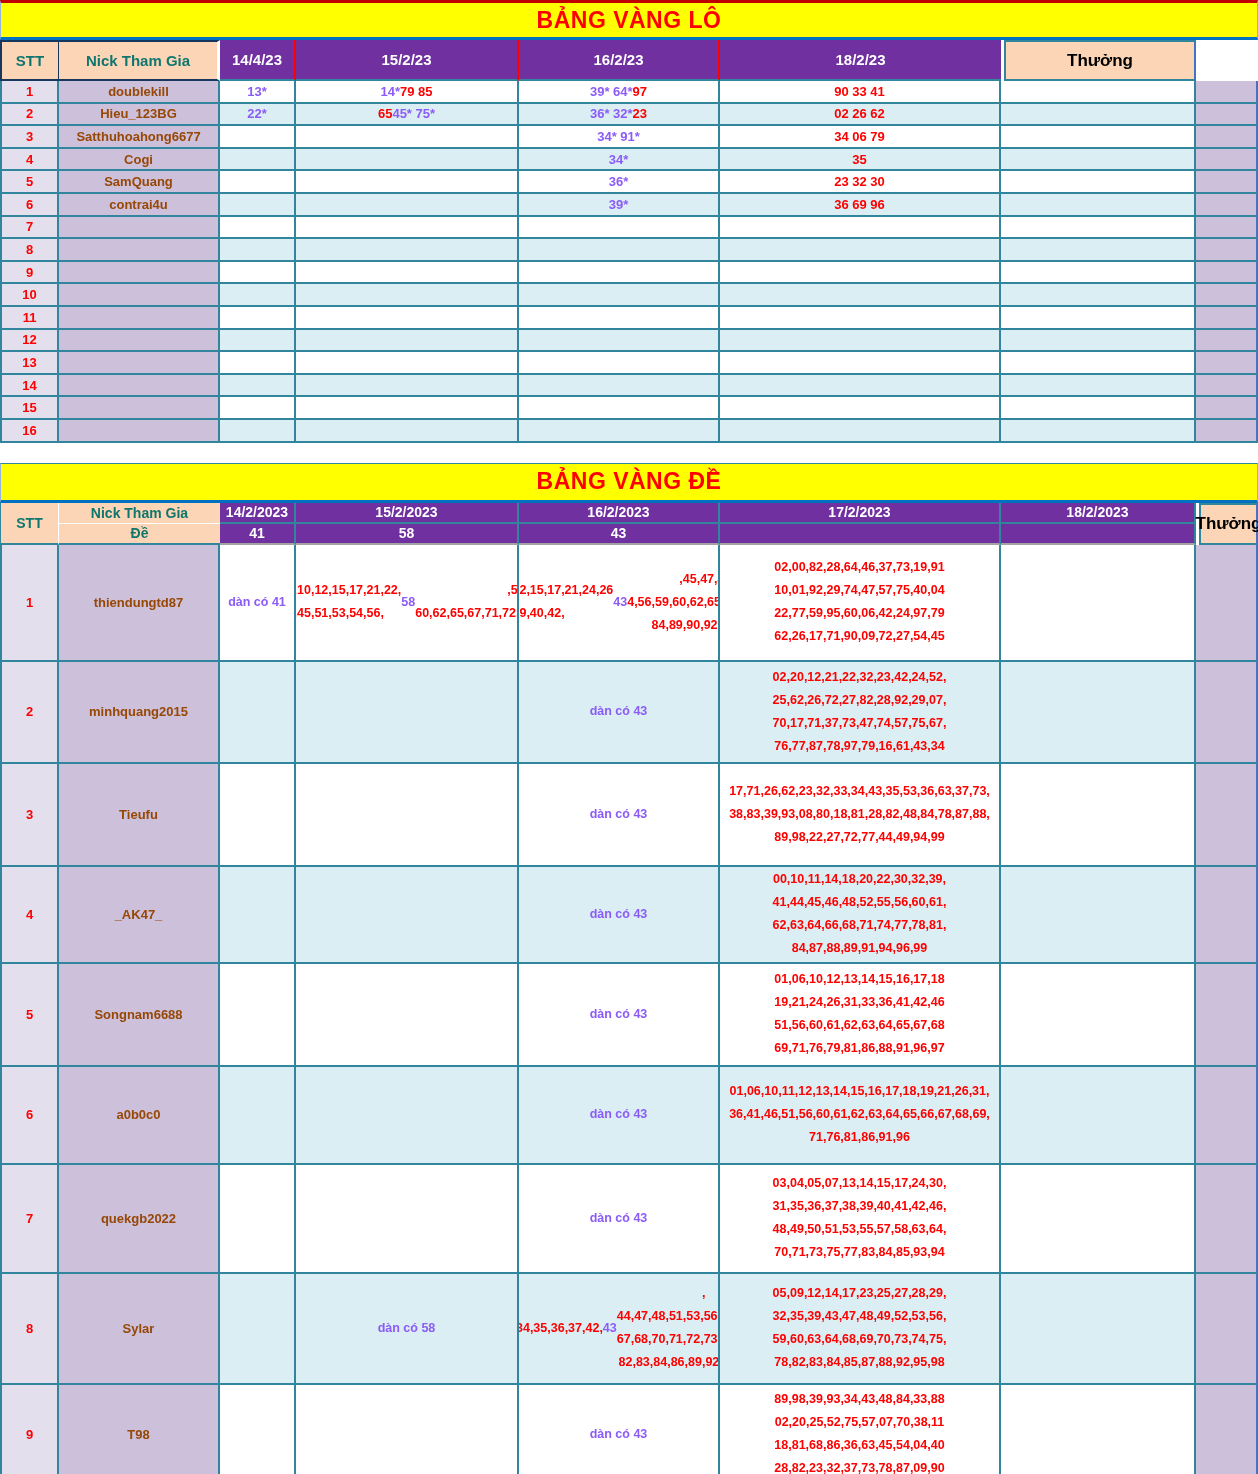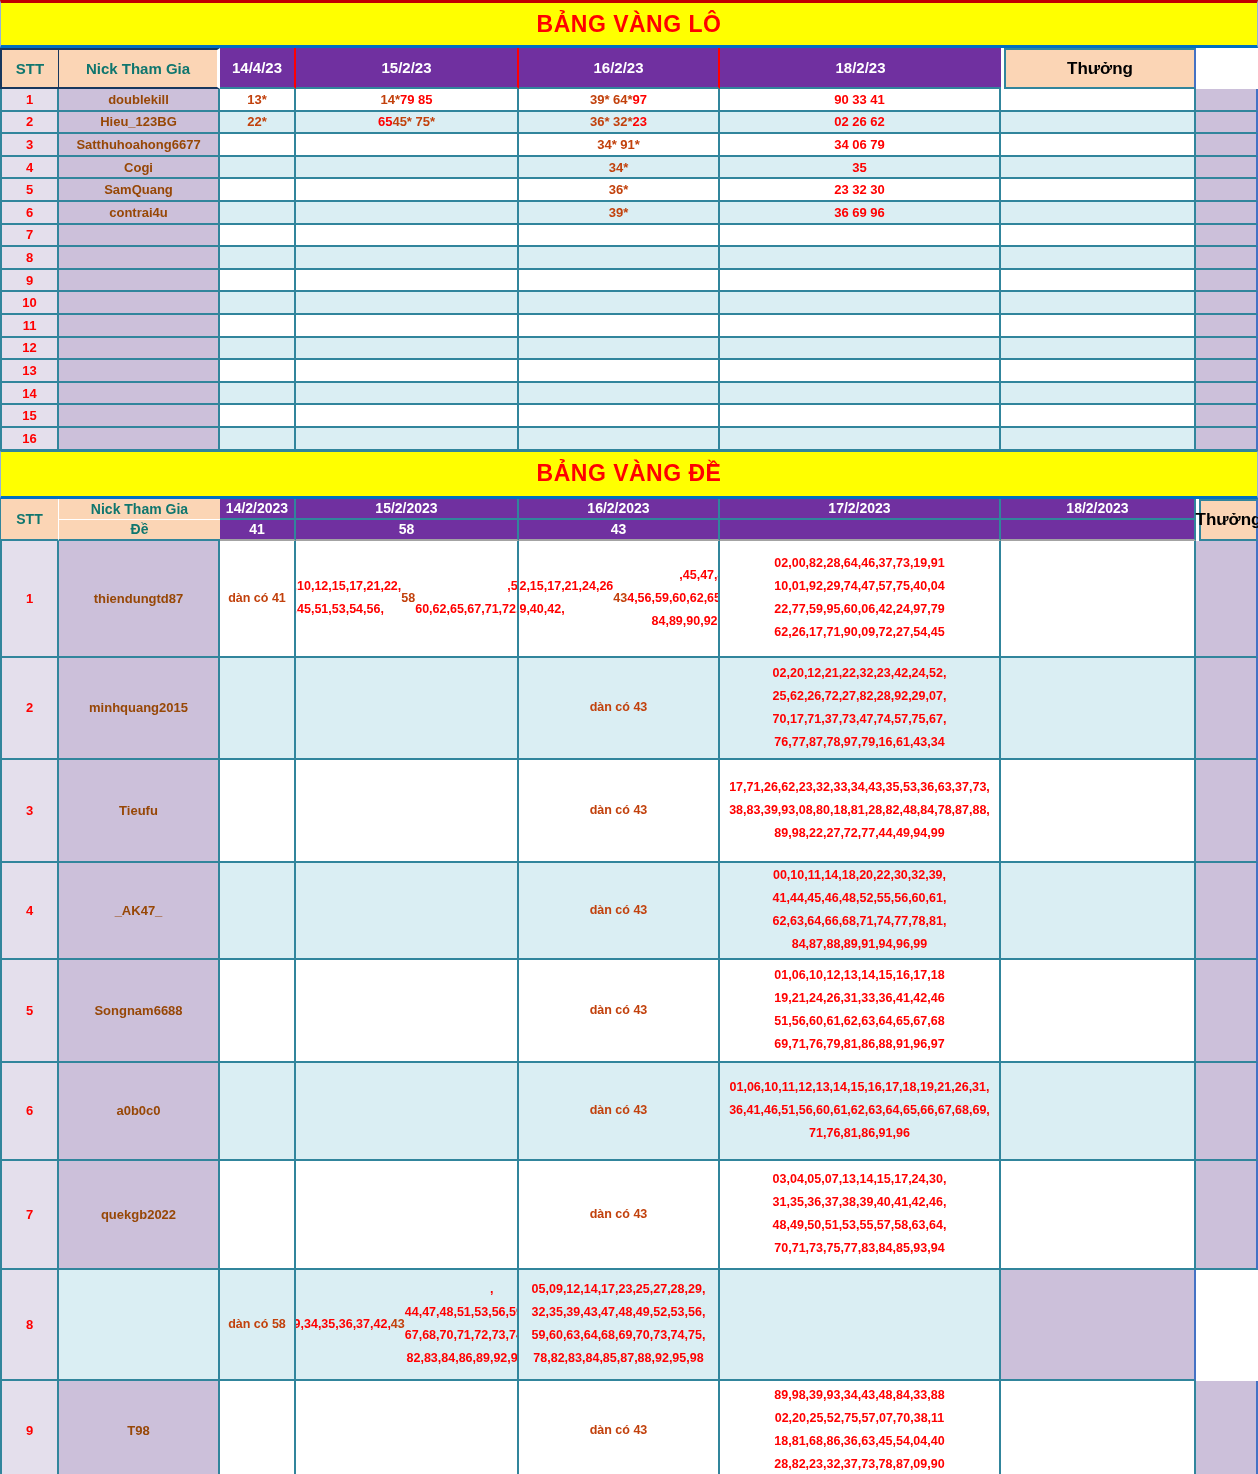--- a/index.html
+++ b/index.html
@@ -10,28 +10,28 @@
     font-weight:bold;
     -webkit-font-smoothing:antialiased;
   }
   .sheet { width:1258px; }
 
   
   .grid { display:grid; grid-template-columns:59px 161px 76px 223px 201px 281px 195px 62px; }
 
   
   .title {
-    height:48px; background:#FFFF00; color:#FF0000;
+    height:40px; background:#FFFF00; color:#FF0000;
     font-size:23px; letter-spacing:.5px;
     display:flex; align-items:center; justify-content:center;
     border-left:1px solid #95B3D7; border-right:1px solid #95B3D7;
     border-bottom:3px solid #0070C0;
   }
   .title.lo { border-top:3px solid #C00000; }
-  .title.de { border-top:1px solid #31859C; }
+  .title.de { border-top:1px solid #31859C;margin-top:20px; }
 
   
   .hdr1 { height:41px; }
   .hc { display:flex; align-items:center; justify-content:center; text-align:center; }
   .hdr1 .hc { font-size:15px; }
   .peach { background:#FBD5B5; color:#0f766e; }
   .hdr1 .stt-h  { border:2px solid #17375E; border-right-width:1px; }
   .hdr1 .nick-h { border-top:2px solid #17375E; border-bottom:2px solid #17375E; border-right:3px solid #fff; }
   .date  { background:#7030A0; color:#FFFFFF; border-right:2px solid #FF0000; border-bottom:2px solid #31859C; }
   .date.nored { border-right:none; }
@@ -61,21 +61,21 @@
     font-size:13px;
   }
   .row .c:first-child { border-left:2px solid #31859C; }
   .c.stt    { background:#E4DFEC; color:#FF0000; }
   .c.nick   { background:#CCC0DA; color:#974706; }
   .c.data   { background:#FFFFFF; color:#000; }
   .row.alt .c.data { background:#DAEEF3; }
   .c.reward { background:#CCC0DA; border-right:2px solid #4472C4; }
   #lo-body .row { height:22.6px; }
   .c.list { font-size:12.5px; line-height:1.84; }
-  .sg-k { color:#c2410c; }
+  .sg-k { color:#8b5cf6; }
   .sg-r { color:#FF0000; }
 </style>
 </head>
 <body>
 
 <div class="sheet">
 
   <div class="title lo">BẢNG VÀNG LÔ</div>
 
   <div class="grid hdr1">
@@ -376,20 +376,21 @@
         <div class="c data list"><span class="sg-k">dàn có 43</span></div>
         <div class="c data list"><span class="sg-r">03,04,05,07,13,14,15,17,24,30,
 31,35,36,37,38,39,40,41,42,46,
 48,49,50,51,53,55,57,58,63,64,
 70,71,73,75,77,83,84,85,93,94</span></div>
         <div class="c data list"></div>
         <div class="c reward"></div>
       </div>
       <div class="row grid alt" style="height: 111px;">
         <div class="c stt">8</div>
+        <div class="c nick">Sylar</div>
         <div class="c data list"></div>
         <div class="c data list"><span class="sg-k">dàn có 58</span></div>
         <div class="c data list"><span class="sg-r">05,17,23,29,34,35,36,37,42,</span><span class="sg-k">43</span><span class="sg-r">,
 44,47,48,51,53,56,59,62,64,65,
 67,68,70,71,72,73,74,76,79,81,
 82,83,84,86,89,92,93,95,97,98</span></div>
         <div class="c data list"><span class="sg-r">05,09,12,14,17,23,25,27,28,29,
 32,35,39,43,47,48,49,52,53,56,
 59,60,63,64,68,69,70,73,74,75,
 78,82,83,84,85,87,88,92,95,98</span></div>

